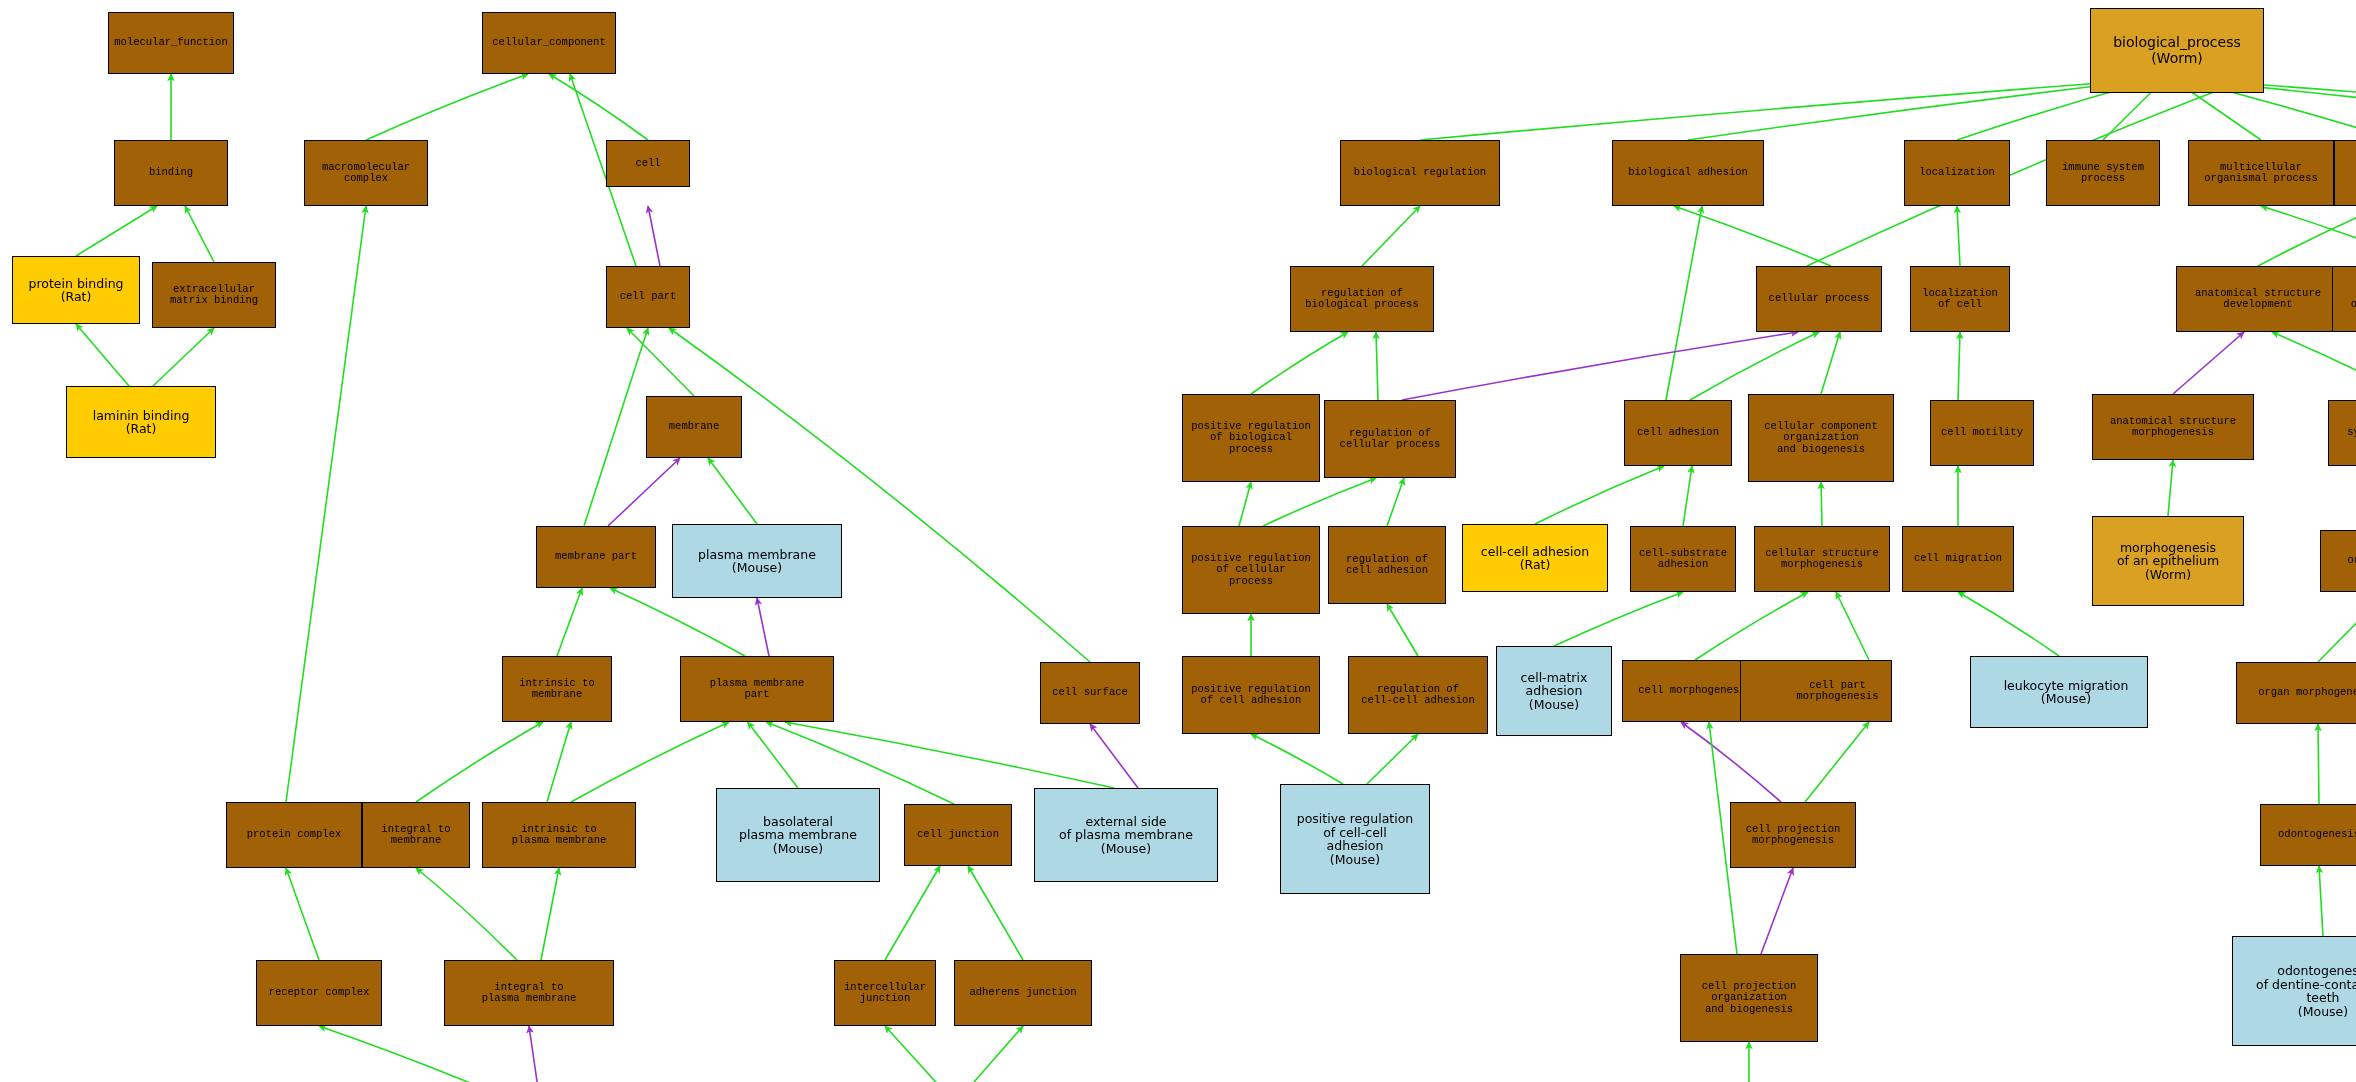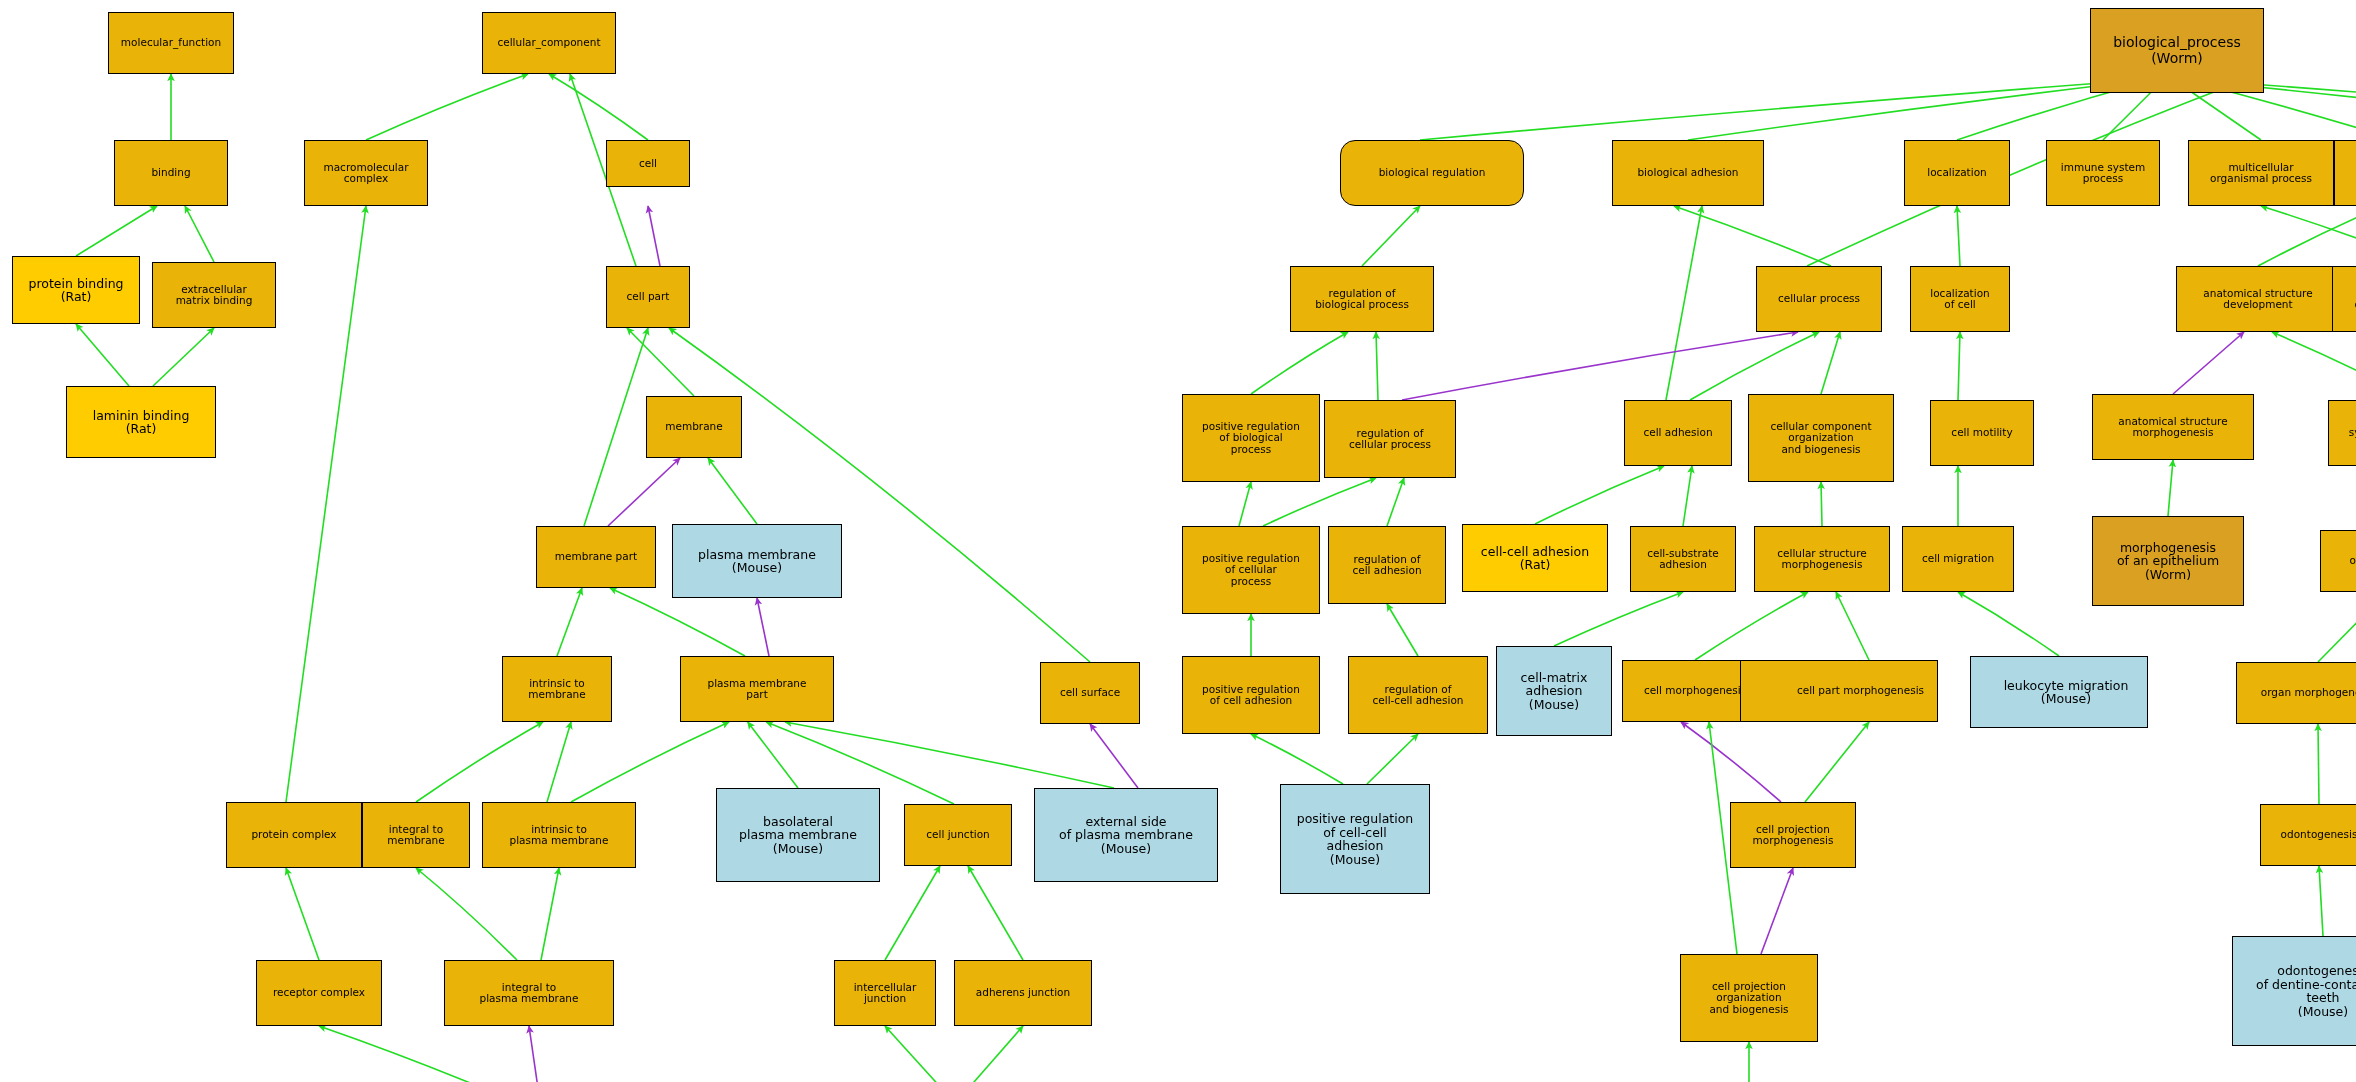--- a/index.html
+++ b/index.html
@@ -6,21 +6,21 @@
   #stage{position:relative;width:2356px;height:1082px;background:#fff;
          font-family:"DejaVu Sans","Liberation Sans",sans-serif;overflow:hidden;}
   #edges{position:absolute;left:0;top:0;width:2356px;height:1082px;pointer-events:none;}
   .node{position:absolute;box-sizing:border-box;border:1px solid #000;background:#fff;
         display:flex;align-items:center;justify-content:center;text-align:center;
         line-height:1.08;color:#000;padding:1px 2px;overflow:hidden;}
   .node span{display:block;white-space:pre-line;}
   .f-plain{font-size:10.5px;}
   .f-big{font-size:14px;}
   .f-mid{font-size:12.5px;}
-  .c-white{background:#eab308;}
+  .c-white{background:#a16207;font-family:Liberation Mono, monospace;}
   .c-blue{background:#add8e4;}
   .c-gold{background:#ffcc00;}
   .c-orange{background:#d9a022;}
 </style>
 </head>
 <body>
 
 <div id="stage">
   <svg id="edges" viewBox="0 0 2356 1082" preserveAspectRatio="none">
     <defs>
@@ -222,21 +222,21 @@
         <span>intercellular
 junction</span>
       </div>
       <div class="node c-white f-plain" style="left: 954px; top: 960px; width: 138px; height: 66px;">
         <span>adherens junction</span>
       </div>
       <div class="node c-orange f-big" style="left: 2090px; top: 8px; width: 174px; height: 85px;">
         <span>biological_process
 (Worm)</span>
       </div>
-      <div class="node c-white f-plain" style="left: 1340px; top: 140px; width: 184px; height: 66px; border-radius: 15px;">
+      <div class="node c-white f-plain" style="left: 1340px; top: 140px; width: 160px; height: 66px;">
         <span>biological regulation</span>
       </div>
       <div class="node c-white f-plain" style="left: 1612px; top: 140px; width: 152px; height: 66px;">
         <span>biological adhesion</span>
       </div>
       <div class="node c-white f-plain" style="left: 1904px; top: 140px; width: 106px; height: 66px;">
         <span>localization</span>
       </div>
       <div class="node c-white f-plain" style="left: 2046px; top: 140px; width: 114px; height: 66px;">
         <span>immune system
@@ -334,21 +334,21 @@
 cell-cell adhesion</span>
       </div>
       <div class="node c-blue f-mid" style="left: 1496px; top: 646px; width: 116px; height: 90px;">
         <span>cell-matrix
 adhesion
 (Mouse)</span>
       </div>
       <div class="node c-white f-plain" style="left: 1622px; top: 660px; width: 146px; height: 62px;">
         <span>cell morphogenesis</span>
       </div>
-      <div class="node c-white f-plain" style="left: 1740px; top: 660px; width: 198px; height: 62px; padding-left: 45px;">
+      <div class="node c-white f-plain" style="left: 1740px; top: 660px; width: 152px; height: 62px; padding-left: 45px;">
         <span>cell part morphogenesis</span>
       </div>
       <div class="node c-blue f-mid" style="left: 1970px; top: 656px; width: 178px; height: 72px; padding-left: 16px;">
         <span>leukocyte migration
 (Mouse)</span>
       </div>
       <div class="node c-white f-plain" style="left: 2236px; top: 662px; width: 164px; height: 62px;">
         <span>organ morphogenesis</span>
       </div>
       <div class="node c-blue f-mid" style="left: 1280px; top: 784px; width: 150px; height: 110px;">

